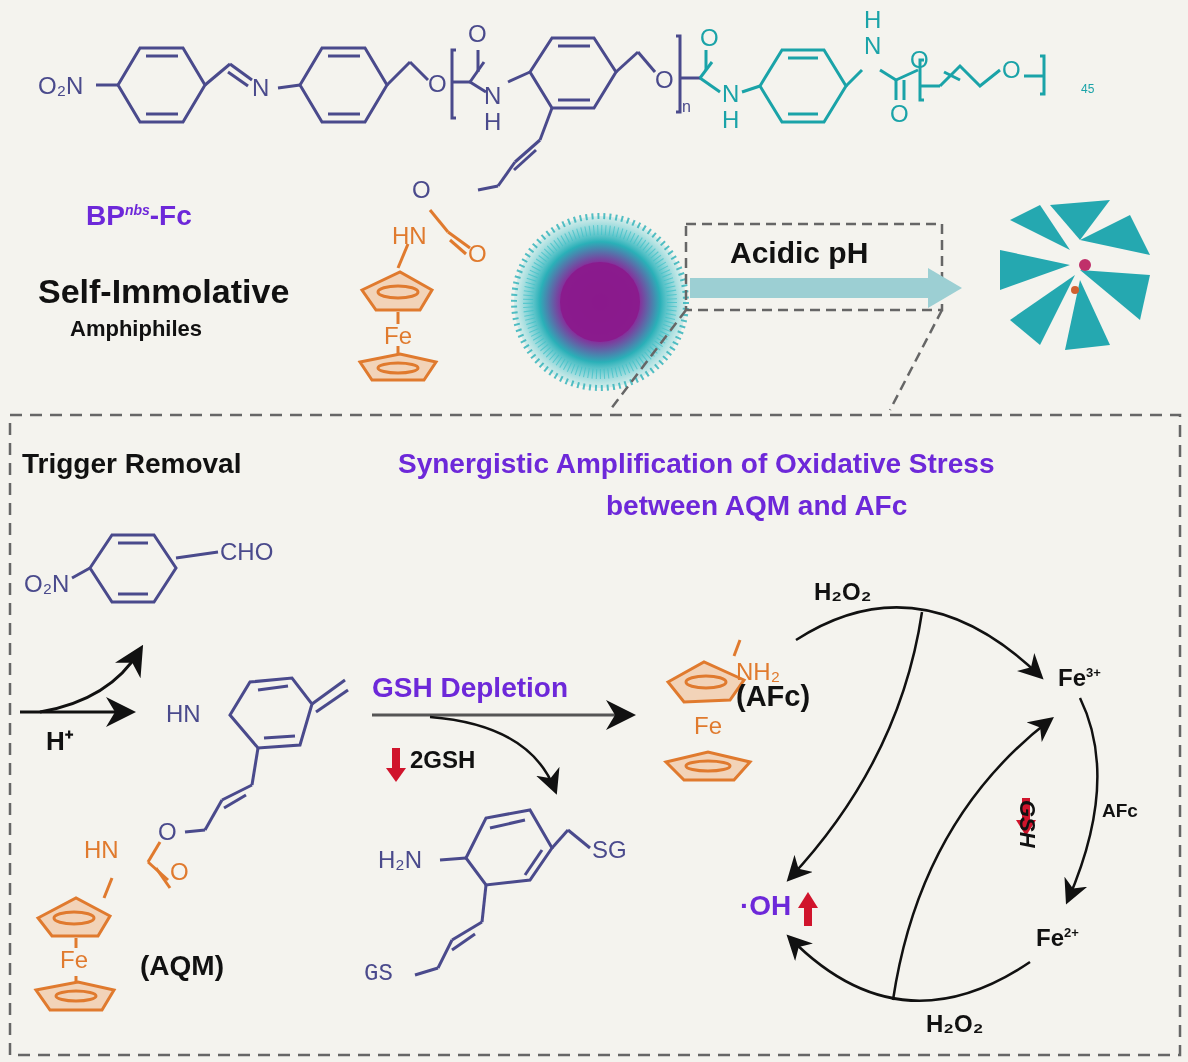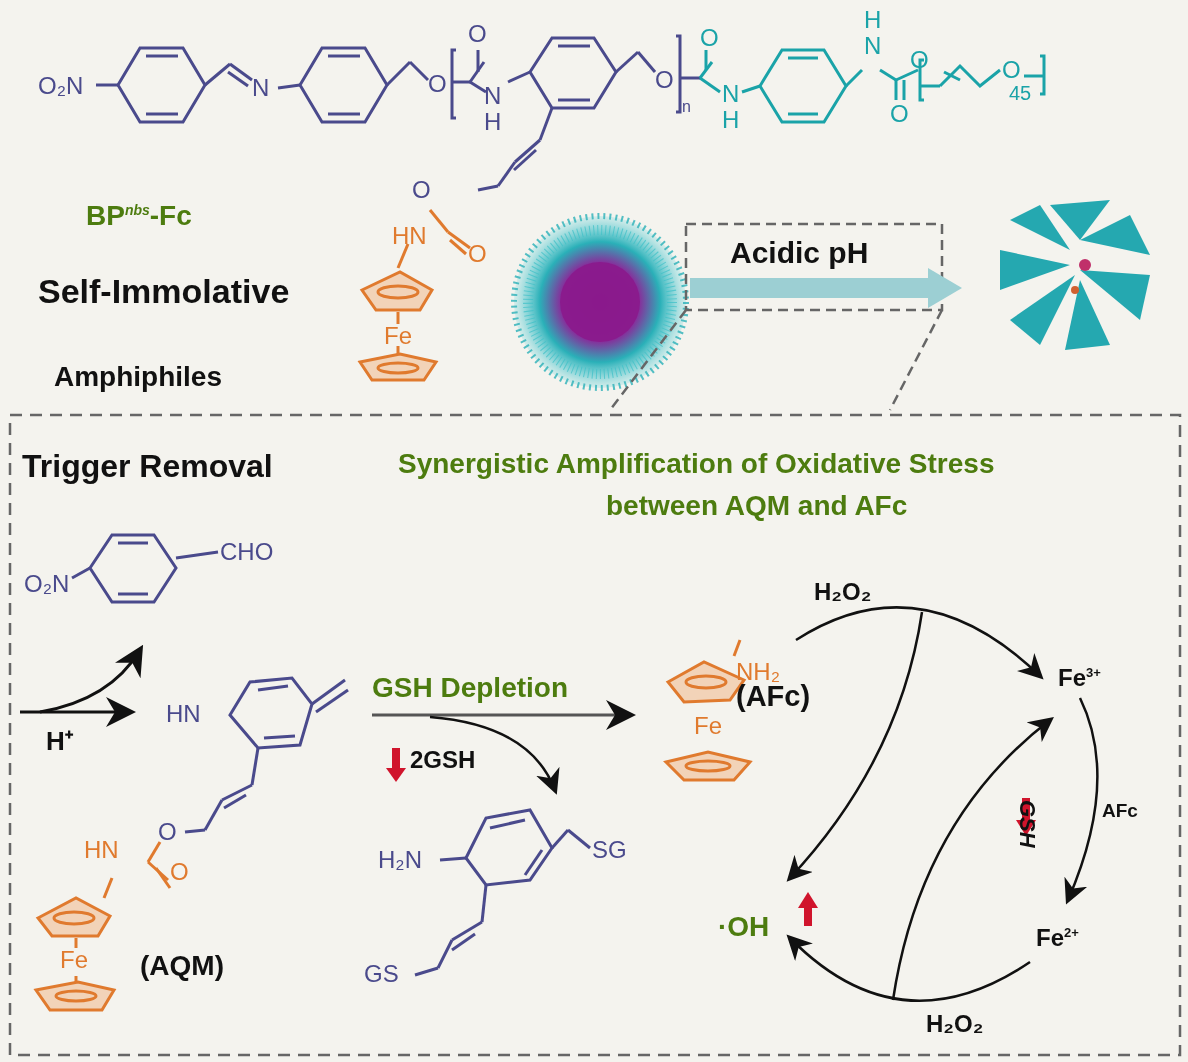--- a/index.html
+++ b/index.html
@@ -2,21 +2,21 @@
 <html><head>
 <meta charset="utf-8">
 <style>
   html,body{margin:0;padding:0;}
   body{width:1188px;height:1062px;background:#f4f3ee;position:relative;overflow:hidden;font-family:"Liberation Sans",sans-serif;}
   .lbl{position:absolute;font-family:"Liberation Sans",sans-serif;font-weight:bold;white-space:nowrap;}
   .atom{position:absolute;font-family:"Liberation Sans",sans-serif;white-space:nowrap;font-size:24px;}
   .purple{color:#4a4a8c;}
   .teal{color:#1aa3a8;}
   .orange{color:#e07a2e;}
-  .red{color:#4d7c0f;}
+  .red{color:#6d28d9;}
   .black{color:#111;}
   svg{position:absolute;left:0;top:0;}
   sub,sup{font-size:60%;}
 </style>
 </head>
 <body>
 
 <svg width="1188" height="1062" viewBox="0 0 1188 1062">
   <defs>
     <marker id="ah" markerWidth="10" markerHeight="10" refX="8" refY="5" orient="auto">
@@ -217,59 +217,59 @@
 <div class="atom purple" style="left:655px;top:66px;">O</div>
 <div class="atom purple" style="left:682px;top:98px;font-size:16px;">n</div>
 <div class="atom teal" style="left:700px;top:24px;">O</div>
 <div class="atom teal" style="left:722px;top:80px;">N</div>
 <div class="atom teal" style="left:722px;top:106px;">H</div>
 <div class="atom teal" style="left:864px;top:6px;">H</div>
 <div class="atom teal" style="left:864px;top:32px;">N</div>
 <div class="atom teal" style="left:890px;top:100px;">O</div>
 <div class="atom teal" style="left:910px;top:46px;">O</div>
 <div class="atom teal" style="left:1002px;top:56px;">O</div>
-<div class="atom teal" style="left:1009px;top:82px;font-size:20px;">45</div>
+<div class="atom teal" style="left:1081px;top:82px;font-size:12px;">45</div>
 
 <div class="atom purple" style="left:412px;top:176px;">O</div>
 <div class="atom orange" style="left:392px;top:222px;">HN</div>
 <div class="atom orange" style="left:468px;top:240px;">O</div>
 <div class="atom orange" style="left:384px;top:322px;">Fe</div>
 
 <div class="lbl red" style="left:86px;top:200px;font-size:28px;">
   <span>BP</span><sup style="font-size:14px;font-style:italic;">nbs</sup><span>-Fc</span>
 </div>
 <div class="lbl black" style="left:38px;top:272px;font-size:34px;">Self-Immolative</div>
-<div class="lbl black" style="left:54px;top:316px;font-size:28px;margin-top:45px;">Amphiphiles</div>
+<div class="lbl black" style="left:70px;top:316px;font-size:22px;">Amphiphiles</div>
 <div class="lbl black" style="left:730px;top:236px;font-size:30px;">Acidic pH</div>
 
-<div class="lbl black" style="left:22px;top:448px;font-size:32px;">Trigger Removal</div>
+<div class="lbl black" style="left:22px;top:448px;font-size:28px;">Trigger Removal</div>
 <div class="lbl red" style="left:398px;top:448px;font-size:28px;">Synergistic Amplification of Oxidative Stress</div>
 <div class="lbl red" style="left:606px;top:490px;font-size:28px;">between AQM and AFc</div>
 
 <div class="atom purple" style="left:220px;top:538px;">CHO</div>
 <div class="atom purple" style="left:24px;top:570px;">O₂N</div>
 <div class="lbl black" style="left:46px;top:722px;font-size:26px;">H⁺</div>
 
 <div class="atom purple" style="left:166px;top:700px;">HN</div>
 <div class="atom purple" style="left:158px;top:818px;">O</div>
 <div class="atom orange" style="left:84px;top:836px;">HN</div>
 <div class="atom orange" style="left:170px;top:858px;">O</div>
 <div class="atom orange" style="left:60px;top:946px;">Fe</div>
 <div class="lbl black" style="left:140px;top:950px;font-size:28px;">(AQM)</div>
 
 <div class="lbl red" style="left:372px;top:672px;font-size:28px;">GSH Depletion</div>
 <div class="lbl black" style="left:410px;top:746px;font-size:24px;">2GSH</div>
 
 <div class="atom purple" style="left:378px;top:846px;text-align:center;">H₂N</div>
 <div class="atom purple" style="left:592px;top:836px;text-align:right;">SG</div>
-<div class="atom purple" style="left:364px;top:960px;">GS</div>
+<div class="atom purple" style="left:364px;top:960px;font-family:Liberation Mono, monospace;">GS</div>
 
 <div class="atom orange" style="left:736px;top:610px;margin-top:48px;">NH₂</div>
 <div class="atom orange" style="left:694px;top:712px;">Fe</div>
 <div class="lbl black" style="left:736px;top:680px;font-size:29px;">(AFc)</div>
 
 <div class="lbl black" style="left:814px;top:578px;font-size:24px;">H₂O₂</div>
 <div class="lbl black" style="left:1058px;top:664px;font-size:24px;"><span>Fe</span><sup style="font-size:13px;">3+</sup></div>
 <div class="lbl black" style="left:1036px;top:924px;font-size:24px;"><span>Fe</span><sup style="font-size:13px;">2+</sup></div>
 <div class="lbl black" style="left:1040px;top:800px;font-size:22px;font-style:italic;transform:rotate(90deg);transform-origin:left top;">GSH</div>
 <div class="lbl black" style="left:1102px;top:800px;font-size:19px;">AFc</div>
-<div class="lbl red" style="left:718px;top:890px;font-size:28px;margin-top:21px;">·OH</div>
+<div class="lbl red" style="left:740px;top:890px;font-size:28px;">·OH</div>
 <div class="lbl black" style="left:926px;top:1010px;font-size:24px;">H₂O₂</div>
 
 </body></html>

